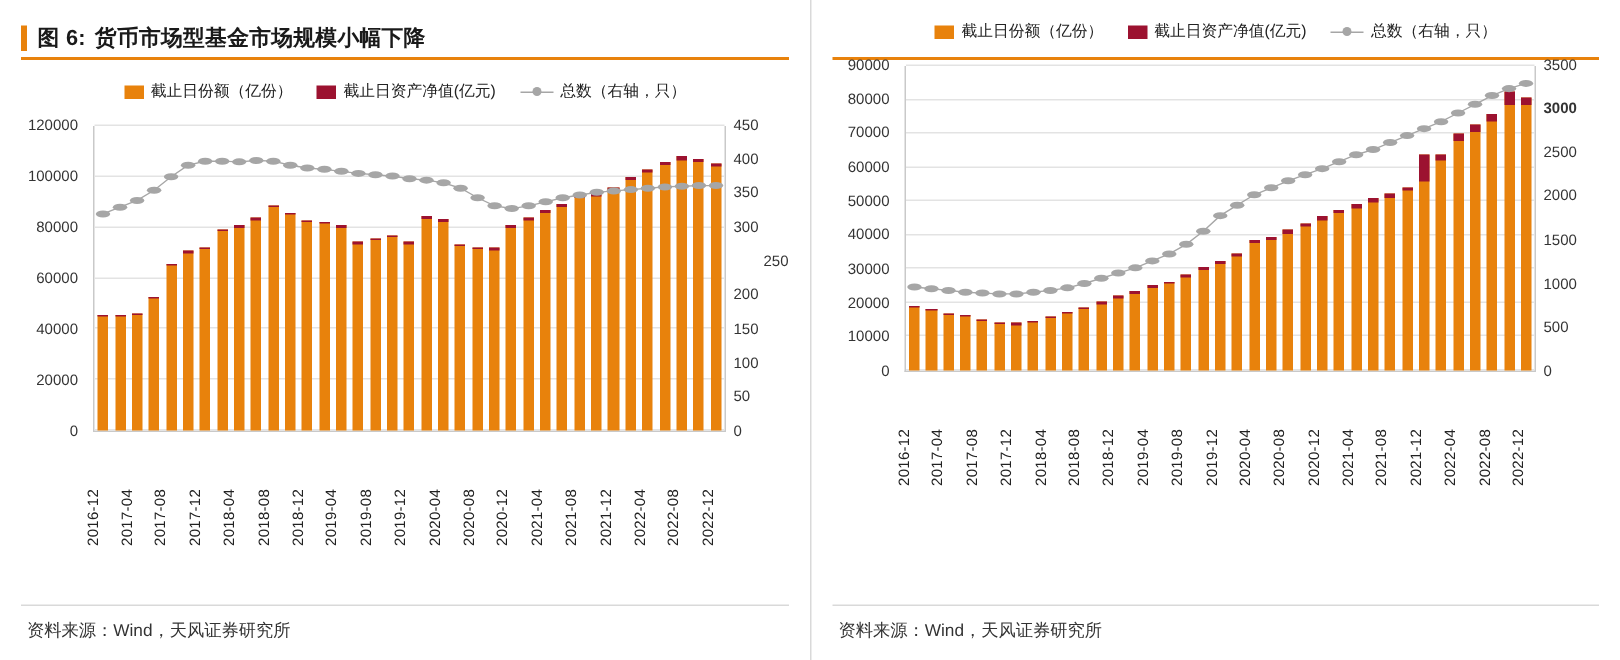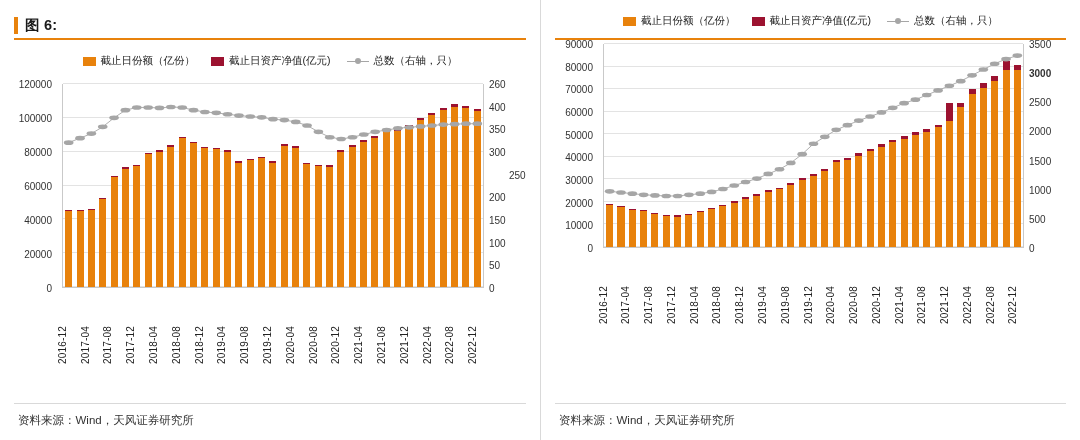--- a/index.html
+++ b/index.html
@@ -141,20 +141,21 @@
 </style>
 </head>
 <body>
 
 <div class="page">
 
   <div class="panel">
     <div class="panel-head">
       <span class="head-bar"></span>
       <span class="head-title">图 6:</span>
+      <span class="head-title" style="margin-left:6px">货币市场型基金市场规模小幅下降</span>
     </div>
     <div class="head-rule"></div>
 
     <div class="legend">
       <div class="legend-item">
         <span class="swatch" style="background:#e8820c"></span>
         <span>截止日份额（亿份）</span>
       </div>
       <div class="legend-item">
         <span class="swatch" style="background:#9c1230"></span>
@@ -179,21 +180,21 @@
       <div class="axis-right" style="top:8px;bottom:78px">
           <div class="tick" style="bottom: 0%; top: auto; transform: translateY(50%);">0</div>
           <div class="tick" style="bottom: 11.1111%; top: auto; transform: translateY(50%);">50</div>
           <div class="tick" style="bottom: 22.2222%; top: auto; transform: translateY(50%);">100</div>
           <div class="tick" style="bottom: 33.3333%; top: auto; transform: translateY(50%);">150</div>
           <div class="tick" style="bottom: 44.4444%; top: auto; transform: translateY(50%);">200</div>
           <div class="tick" style="bottom: 55.5556%; top: auto; transform: translateY(50%); margin-left: 20px;">250</div>
           <div class="tick" style="bottom: 66.6667%; top: auto; transform: translateY(50%);">300</div>
           <div class="tick" style="bottom: 77.7778%; top: auto; transform: translateY(50%);">350</div>
           <div class="tick" style="bottom: 88.8889%; top: auto; transform: translateY(50%);">400</div>
-          <div class="tick" style="bottom: 100%; top: auto; transform: translateY(50%);">260</div>
+          <div class="tick" style="bottom: 100%; top: auto; transform: translateY(50%);">450</div>
         </div>
       <div class="plot">
         <div class="grid">
             <div class="gridline" style="bottom: 0%;"></div>
             <div class="gridline" style="bottom: 16.6667%;"></div>
             <div class="gridline" style="bottom: 33.3333%;"></div>
             <div class="gridline" style="bottom: 50%;"></div>
             <div class="gridline" style="bottom: 66.6667%;"></div>
             <div class="gridline" style="bottom: 83.3333%;"></div>
             <div class="gridline" style="bottom: 100%;"></div>

